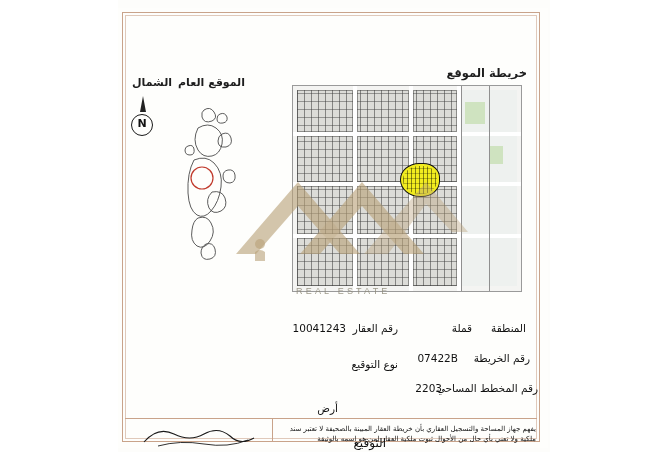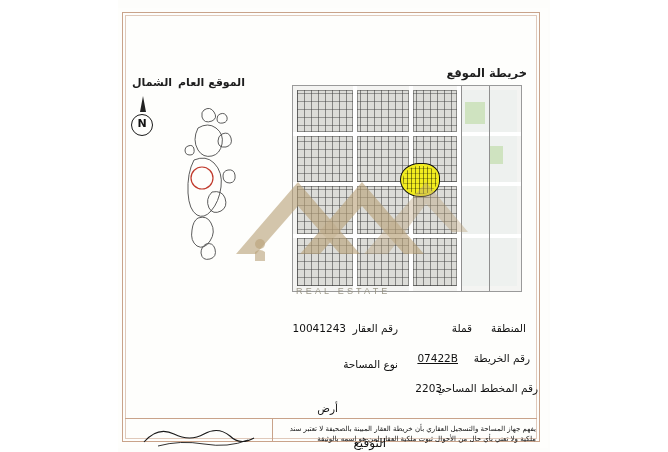--- a/index.html
+++ b/index.html
@@ -217,21 +217,21 @@
     white-space: nowrap;
     font-family: "DejaVu Sans", sans-serif;
   }
 
   #row-area-key   { right: 142px; top: 322px; }
   #row-area-val   { right: 196px; top: 322px; }
   #row-prop-key   { right: 270px; top: 322px; text-align: center; }
   #row-prop-val   { right: 322px; top: 322px; }
 
   #row-sheet-key  { right: 138px; top: 352px; }
-  #row-sheet-val  { right: 210px; top: 352px; text-decoration: underline; }
+  #row-sheet-val  { right: 210px; top: 352px; }
   #row-type-key   { right: 270px; top: 358px; }
   #row-type-val   { right: 330px; top: 358px; margin-top: 44px; }
 
   #row-survey-key { right: 130px; top: 382px; }
   #row-survey-val { right: 226px; top: 382px; }
 
   
   .divider {
     position: absolute;
     left: 125px;
@@ -405,21 +405,21 @@
   </div>
 
 
   <div class="field" id="row-area-key">المنطقة</div>
   <div class="field" id="row-area-val">قملة</div>
   <div class="field" id="row-prop-key">رقم العقار</div>
   <div class="field" id="row-prop-val">10041243</div>
 
   <div class="field" id="row-sheet-key">رقم الخريطة</div>
   <div class="field" id="row-sheet-val">07422B</div>
-  <div class="field" id="row-type-key">نوع المساحة</div>
+  <div class="field" id="row-type-key">نوع التوقيع</div>
   <div class="field" id="row-type-val">أرض</div>
 
   <div class="field" id="row-survey-key">رقم المخطط المساحي</div>
   <div class="field" id="row-survey-val">2203</div>
 
   <div class="divider"></div>
   <div class="divider-v"></div>
   <div class="footnote">يفهم جهاز المساحة والتسجيل العقاري بأن خريطة العقار المبينة بالصحيفة لا تعتبر سند ملكية ولا تعني بأي حال من الأحوال ثبوت ملكية العقار لمن هو اسمه بالوثيقة</div>
 
   <div class="signature">

